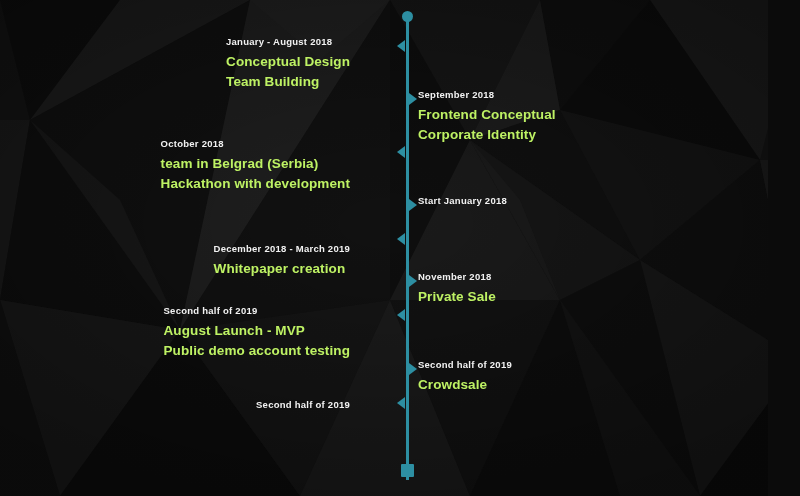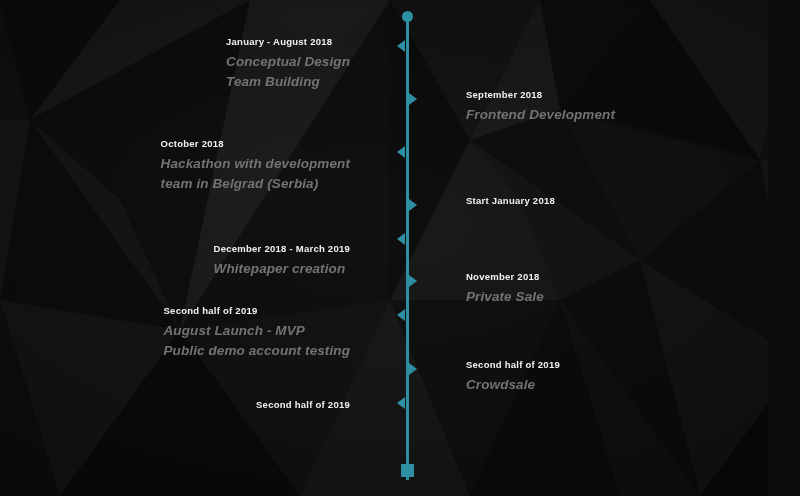--- a/index.html
+++ b/index.html
@@ -86,40 +86,38 @@
     color: #ffffff;
   }
   .entry.side-left {
     right: 400px;
     text-align: left;
     padding-right: 18px;
   }
   .entry.side-right {
     left: 418px;
     text-align: left;
-    margin-left: 48px;
   }
   .entry-date {
     font-size: 9.5px;
     font-weight: bold;
     letter-spacing: 0.25px;
     color: #f2f2f2;
     margin: 0 0 5px 0;
     line-height: 1.1;
     white-space: nowrap;
   }
   .entry-title {
     font-size: 13.5px;
     font-weight: bold;
     letter-spacing: 0.1px;
-    color: #737373;
+    color: #bef264;
     line-height: 1.45;
     margin: 0;
     white-space: nowrap;
-    font-style: italic;
   }
   
   .entry.side-left .entry-inner {
     display: inline-block;
     text-align: left;
   }
 </style>
 </head>
 <body>
 
@@ -167,25 +165,26 @@
   <div class="axis-cap-top"></div>
   <div class="axis-cap-bottom"></div>
 
   <div id="entries-layer">
       <div class="marker left" style="top: 40px;"></div>
       <div class="entry side-left" style="top: 37px;"><div class="entry-inner"><div class="entry-date">January - August 2018</div><div class="entry-title">Conceptual Design</div><div class="entry-title">Team Building</div></div></div>
       <div class="marker right" style="top: 93px;"></div>
       <div class="entry side-right" style="top: 90px;">
         <div class="entry-inner">
           <div class="entry-date">September 2018</div>
-          <div class="entry-title">Frontend Development</div>
+          <div class="entry-title">Frontend Conceptual</div>
+          <div class="entry-title">Corporate Identity</div>
         </div>
       </div>
       <div class="marker left" style="top: 146px;"></div>
-      <div class="entry side-left" style="top: 139px;"><div class="entry-inner"><div class="entry-date">October 2018</div><div class="entry-title">Hackathon with development</div><div class="entry-title">team in Belgrad (Serbia)</div></div></div>
+      <div class="entry side-left" style="top: 139px;"><div class="entry-inner"><div class="entry-date">October 2018</div><div class="entry-title">team in Belgrad (Serbia)</div><div class="entry-title">Hackathon with development</div></div></div>
       <div class="marker right" style="top: 199px;"></div>
       <div class="entry side-right" style="top: 196px;">
         <div class="entry-inner">
           <div class="entry-date">Start January 2018</div>
         </div>
       </div>
       <div class="marker left" style="top: 233px;"></div>
       <div class="entry side-left" style="top: 244px;"><div class="entry-inner"><div class="entry-date">December 2018 - March 2019</div><div class="entry-title">Whitepaper creation</div></div></div>
       <div class="marker right" style="top: 275px;"></div>
       <div class="entry side-right" style="top: 272px;">

